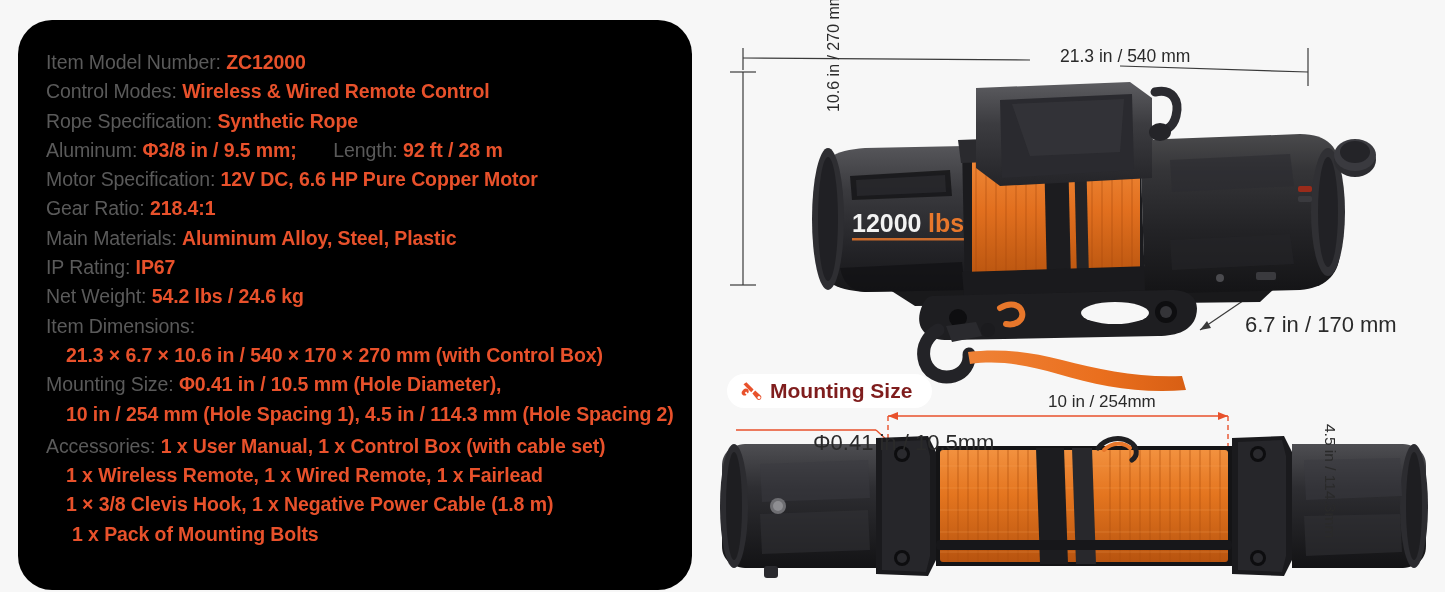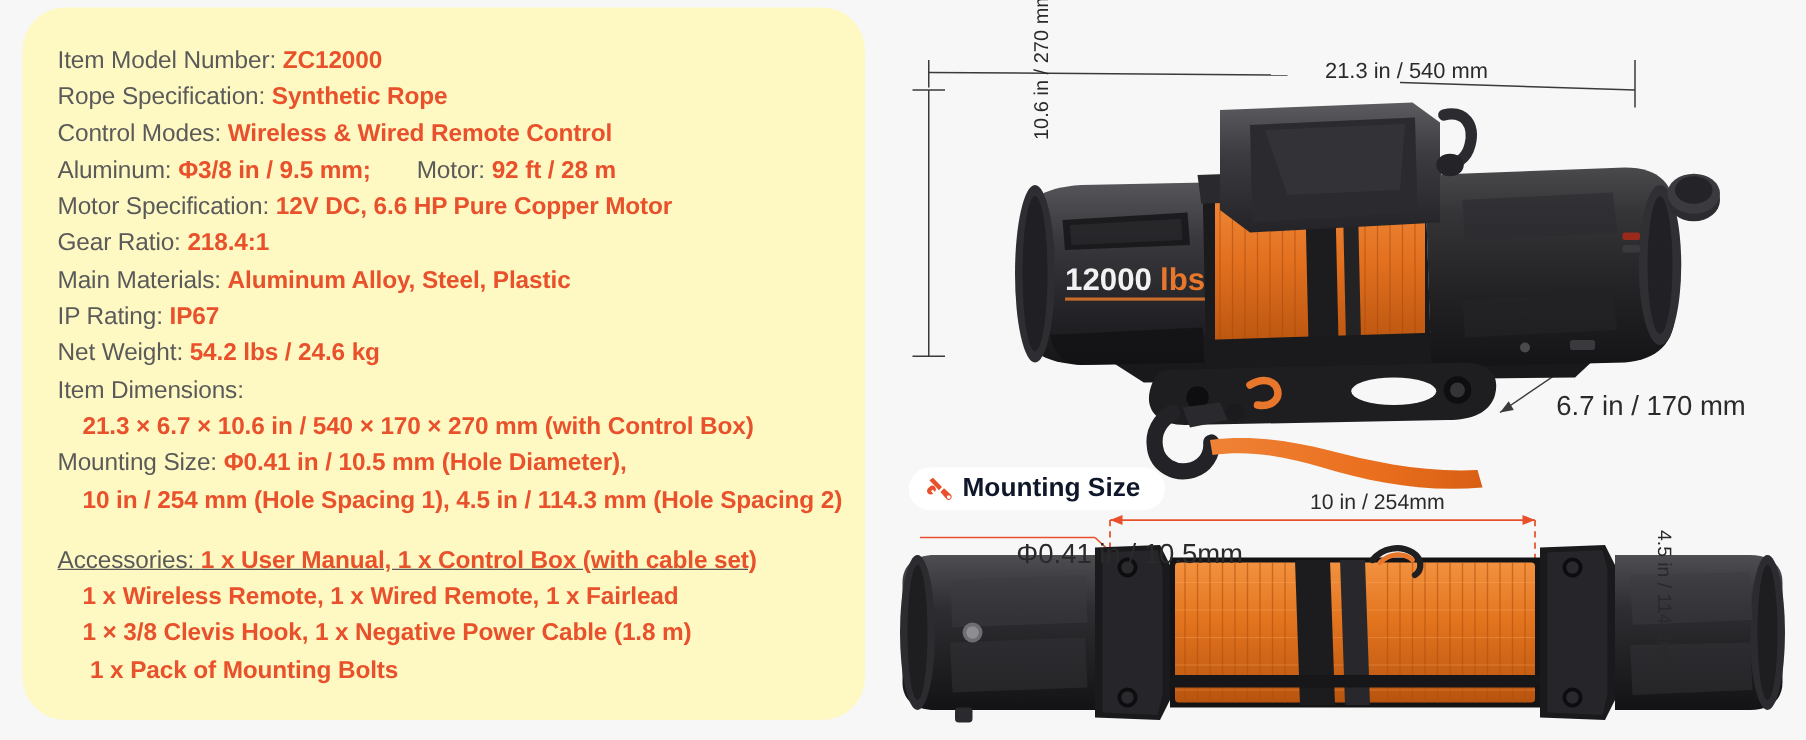--- a/index.html
+++ b/index.html
@@ -10,24 +10,24 @@
     background: #f7f7f7;
     font-family: "Liberation Sans", sans-serif;
     overflow: hidden;
     position: relative;
   }
 
   
   .spec-card {
     position: absolute;
     left: 18px;
-    top: 6px;
+    top: 20px;
     width: 674px;
     height: 570px;
-    background: #fef9c3;
+    background: #000000;
     border-radius: 34px;
     padding: 28px 0 0 28px;
   }
 
   .spec-line {
     font-size: 19.5px;
     line-height: 29.3px;
     color: #5a5a5a;
     white-space: nowrap;
     letter-spacing: -0.1px;
@@ -38,21 +38,21 @@
   }
   .spec-line .val {
     color: #e8512b;
     font-weight: 700;
   }
   .spec-line.val-only {
     color: #e8512b;
     font-weight: 700;
     margin-left: 20px;
   }
-  .spec-line.gap-top { margin-top: 19px; text-decoration: underline; }
+  .spec-line.gap-top { margin-top: 3px; }
   .spec-line.indent { padding-left: 6px; }
   .spaced-gap { display: inline-block; width: 26px; }
 
   
   .right-panel {
     position: absolute;
     left: 700px;
     top: 0;
     width: 745px;
     height: 592px;
@@ -97,21 +97,21 @@
     background: #ffffff;
     border-radius: 17px;
     padding: 0 20px 0 14px;
     display: flex;
     align-items: center;
     gap: 7px;
   }
   .mount-banner .txt {
     font-size: 21px;
     font-weight: 700;
-    color: #0f172a;
+    color: #7f1d1d;
     white-space: nowrap;
   }
 
   
   .fig-bot { position: absolute; left: 0; top: 390px; width: 745px; height: 202px; }
 
   .dim-b-top-label {
     position: absolute;
     left: 348px;
     top: 2px;
@@ -145,34 +145,34 @@
 
 <div class="spec-card">
 
   <div class="spec-line">
     <span class="lbl">Item Model Number:</span>
     <span class="val">ZC12000</span>
   </div>
 
 
   <div class="spec-line">
+    <span class="lbl">Control Modes:</span>
+    <span class="val">Wireless &amp; Wired Remote Control</span>
+  </div>
+
+  <div class="spec-line">
     <span class="lbl">Rope Specification:</span>
     <span class="val">Synthetic Rope</span>
-  </div>
-
-  <div class="spec-line">
-    <span class="lbl">Control Modes:</span>
-    <span class="val">Wireless &amp; Wired Remote Control</span>
   </div>
 
   <div class="spec-line">
     <span class="lbl">Aluminum:</span>
     <span class="val">Φ3/8 in / 9.5 mm;</span>
     <span class="spaced-gap"></span>
-    <span class="lbl">Motor:</span>
+    <span class="lbl">Length:</span>
     <span class="val">92 ft / 28 m</span>
   </div>
 
   <div class="spec-line">
     <span class="lbl">Motor Specification:</span>
     <span class="val">12V DC, 6.6 HP Pure Copper Motor</span>
   </div>
 
   <div class="spec-line">
     <span class="lbl">Gear Ratio:</span>

